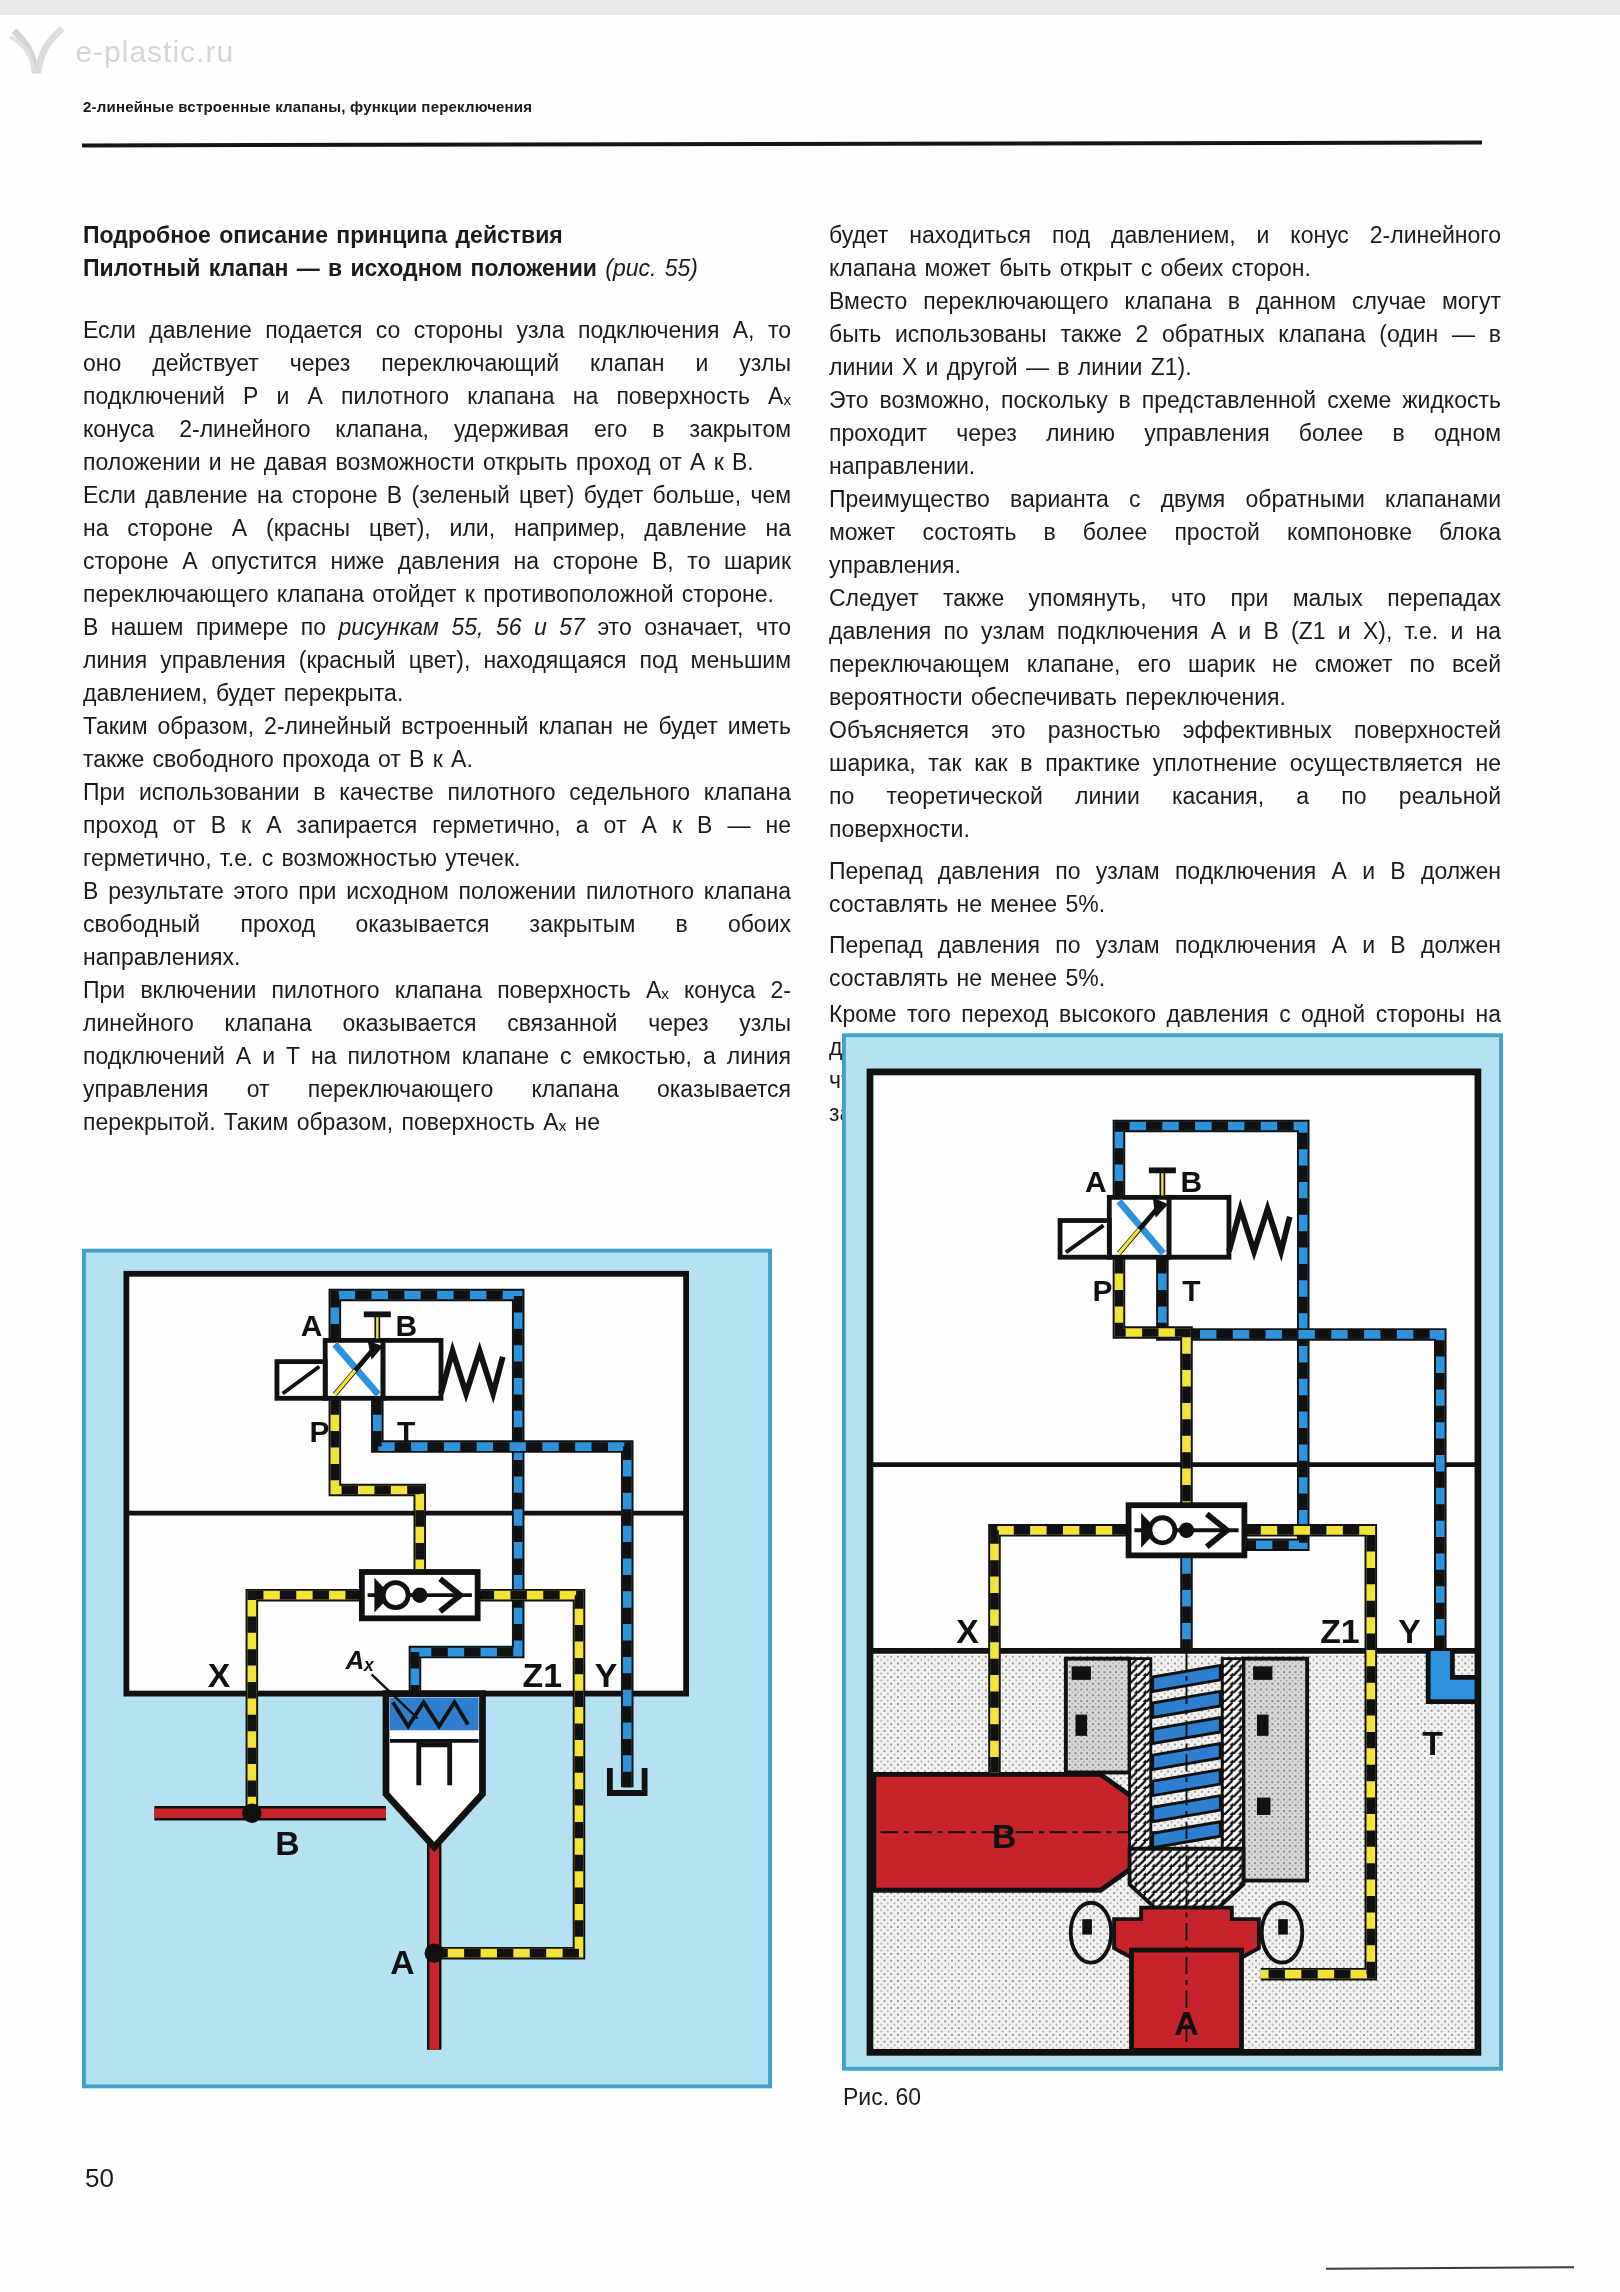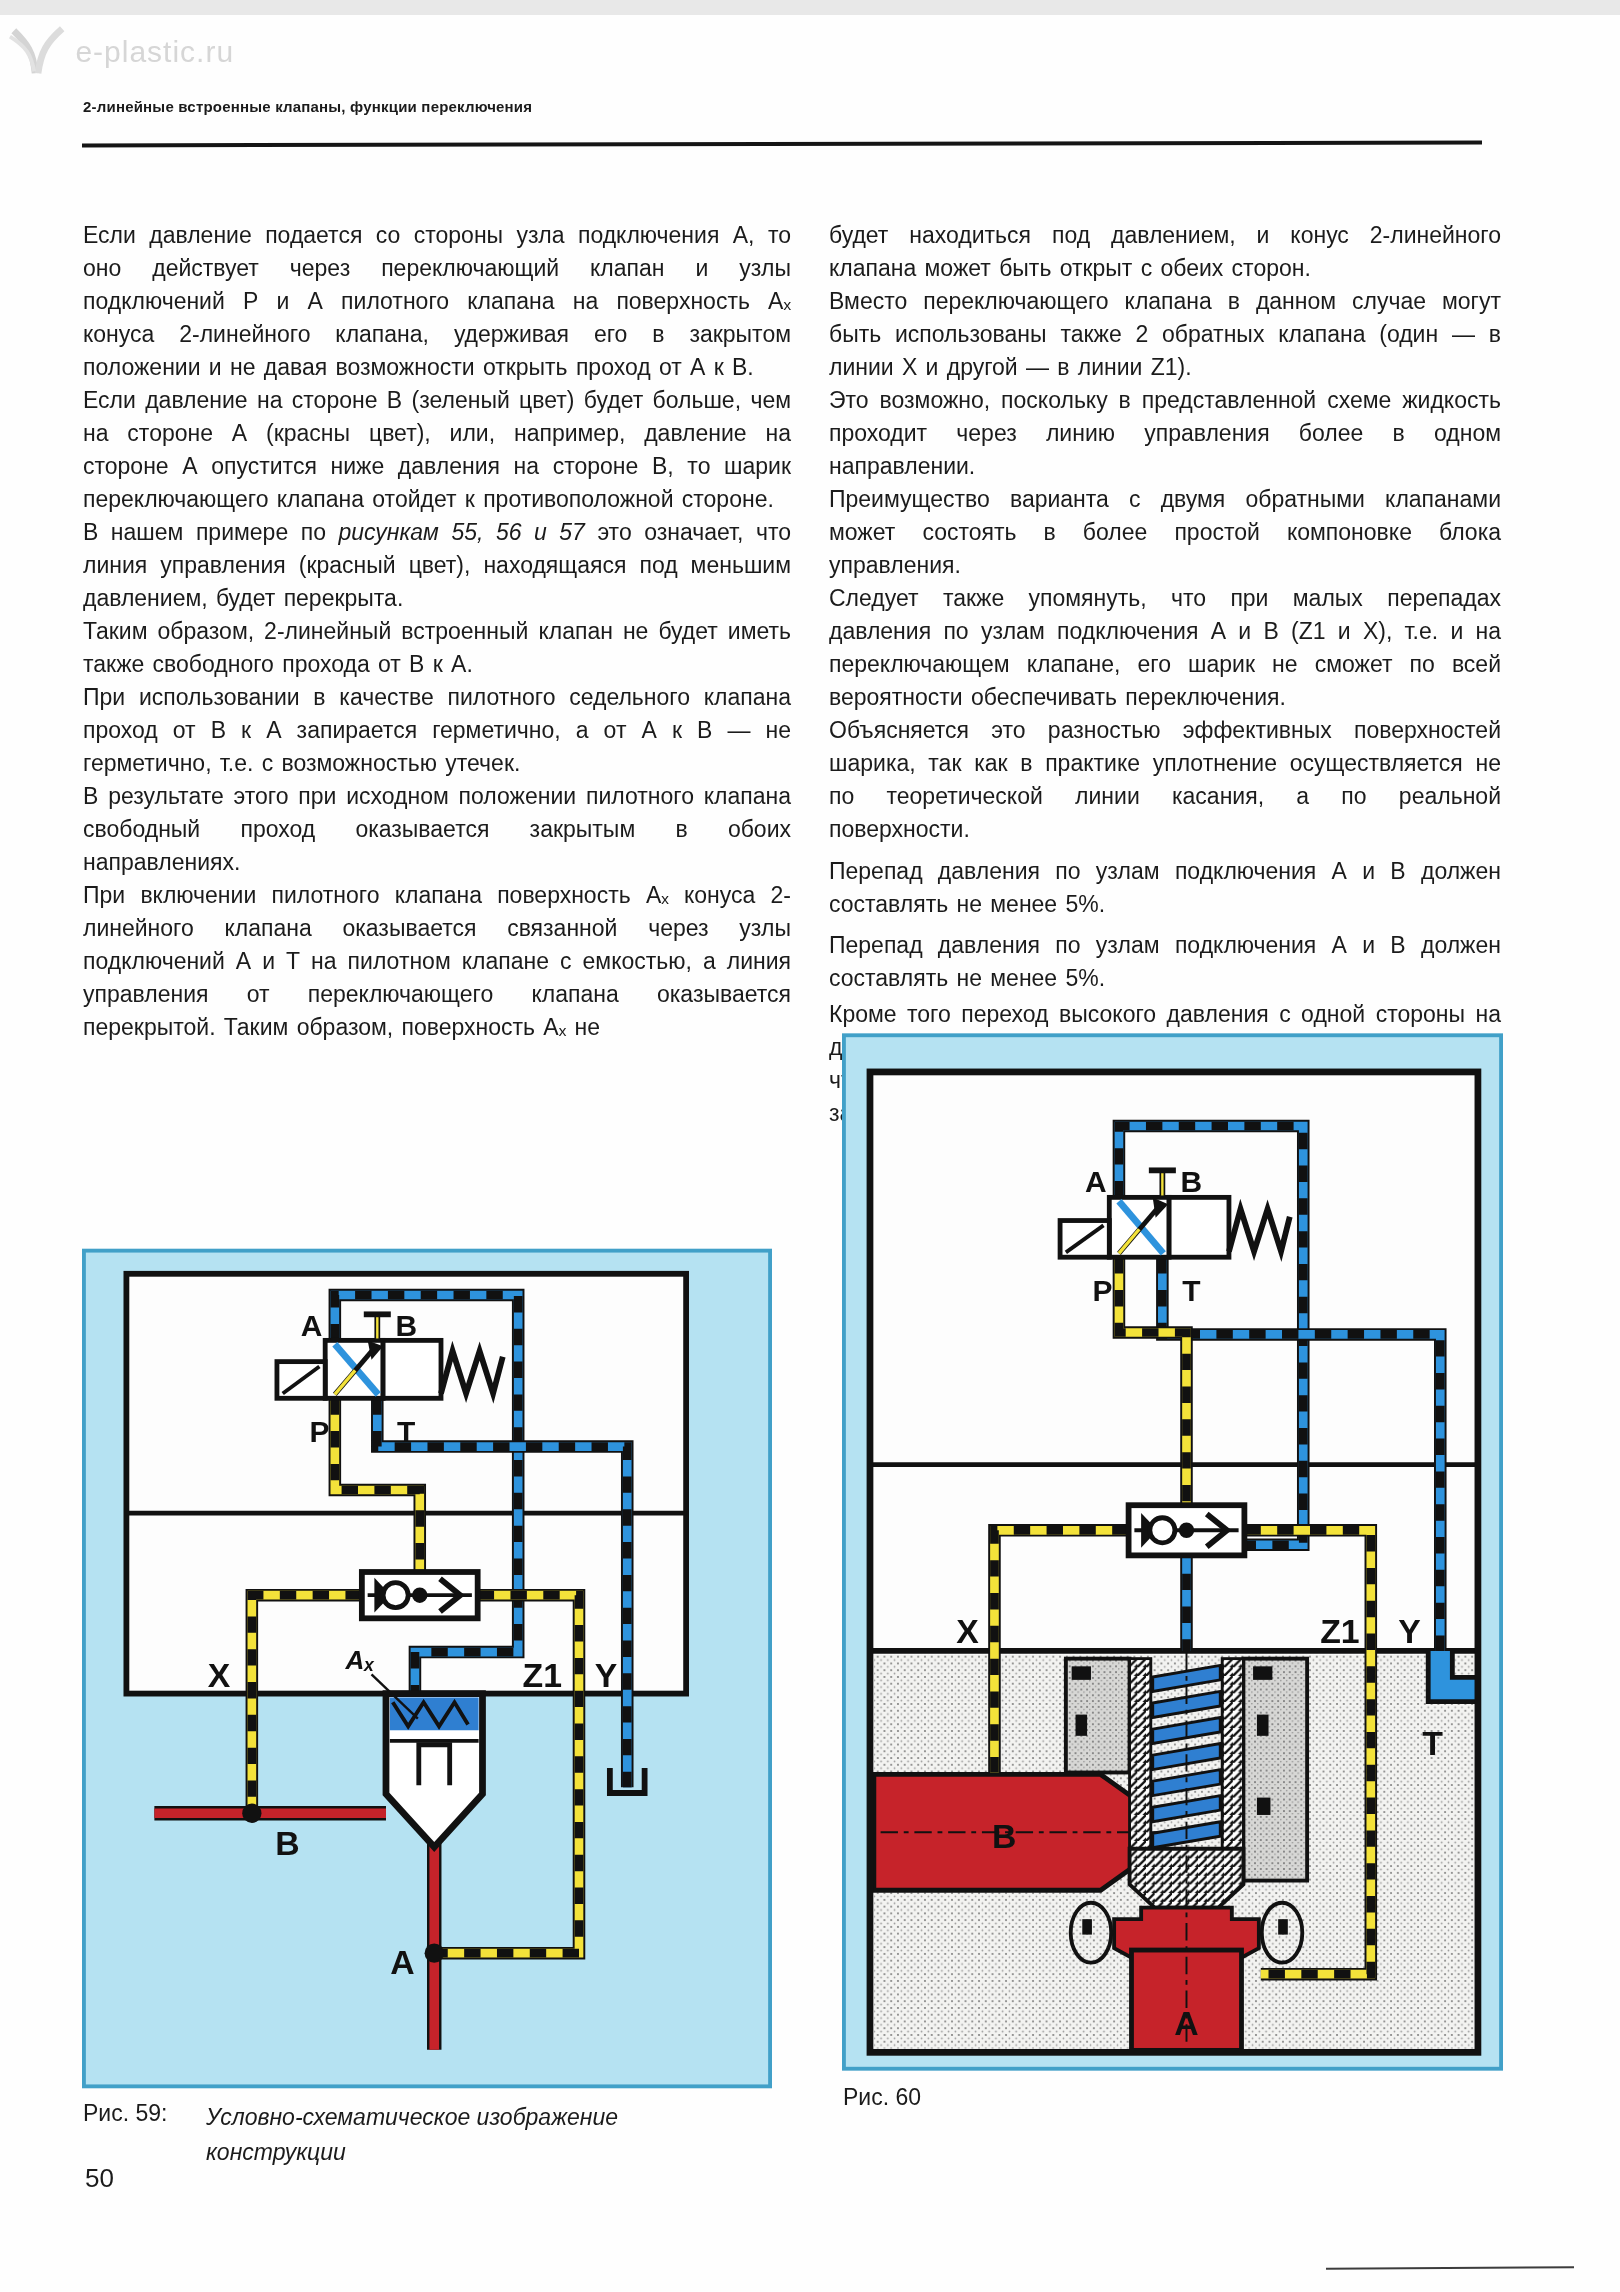--- a/index.html
+++ b/index.html
@@ -63,20 +63,24 @@
       <path d="M56 6 C40 20 34 30 31 52" fill="none" stroke="#dcdcdc" stroke-width="7"></path>
       <path d="M2 14 C18 24 24 32 27 50" fill="none" stroke="#e2e2e2" stroke-width="4"></path>
     </svg>
     <span class="wm-text">e-plastic.ru</span>
   </div>
 
   <div class="header-title">2-линейные встроенные клапаны, функции переключения</div>
   <div class="header-rule"></div>
 
   <div class="col col-left">
+    <div class="headblock">
+      <span>Подробное описание принципа действия</span><br>
+      <span>Пилотный клапан — в исходном положении </span><span class="ref">(рис. 55)</span>
+    </div>
     <p>Если давление подается со стороны узла подключения А, то оно действует через переключающий клапан и узлы подключений Р и А пилотного клапана на поверхность Аₓ конуса 2-линейного клапана, удерживая его в закрытом положении и не давая возможности открыть проход от А к В.</p>
     <p>Если давление на стороне В (зеленый цвет) будет больше, чем на стороне А (красны цвет), или, например, давление на стороне А опустится ниже давления на стороне В, то шарик переключающего клапана отойдет к противоположной стороне.</p>
     <p><span>В нашем примере по </span><span class="it">рисункам 55, 56 и 57</span><span> это означает, что линия управления (красный цвет), находящаяся под меньшим давлением, будет перекрыта.</span></p>
     <p>Таким образом, 2-линейный встроенный клапан не будет иметь также свободного прохода от В к А.</p>
     <p>При использовании в качестве пилотного седельного клапана проход от В к А запирается герметично, а от А к В — не герметично, т.е. с возможностью утечек.</p>
     <p>В результате этого при исходном положении пилотного клапана свободный проход оказывается закрытым в обоих направлениях.</p>
     <p>При включении пилотного клапана поверхность Аₓ конуса 2-линейного клапана оказывается связанной через узлы подключений А и Т на пилотном клапане с емкостью, а линия управления от переключающего клапана оказывается перекрытой. Таким образом, поверхность Аₓ не</p>
   </div>
 
   <div class="col col-right">
@@ -316,25 +320,18 @@
       <text x="362" y="277" class="lbl" text-anchor="middle">T</text>
       <text x="130" y="632" class="lbl-big" text-anchor="middle">X</text>
       <text x="516" y="632" class="lbl-big" text-anchor="middle">Z1</text>
       <text x="588" y="632" class="lbl-big" text-anchor="middle">Y</text>
       <text x="168" y="844" class="lbl-big" text-anchor="middle">B</text>
       <text x="357" y="1038" class="lbl-big" text-anchor="middle">A</text>
       <text x="612" y="748" class="lbl-big" text-anchor="middle">T</text>
     </svg>
   </div>
 
-  <div class="caption cap59">
-    <span class="cap-label">Рис. 59:</span>
-    <span class="cap-body">
-      <span style="display:block">Условно-схематическое изображение</span>
-      <span style="display:block">конструкции</span>
-    </span>
-  </div>
   <div class="caption cap60">Рис. 60</div>
 
   <div class="page-number">50</div>
   <div class="scanline"></div>
 </div>
 
 
 </body></html>

